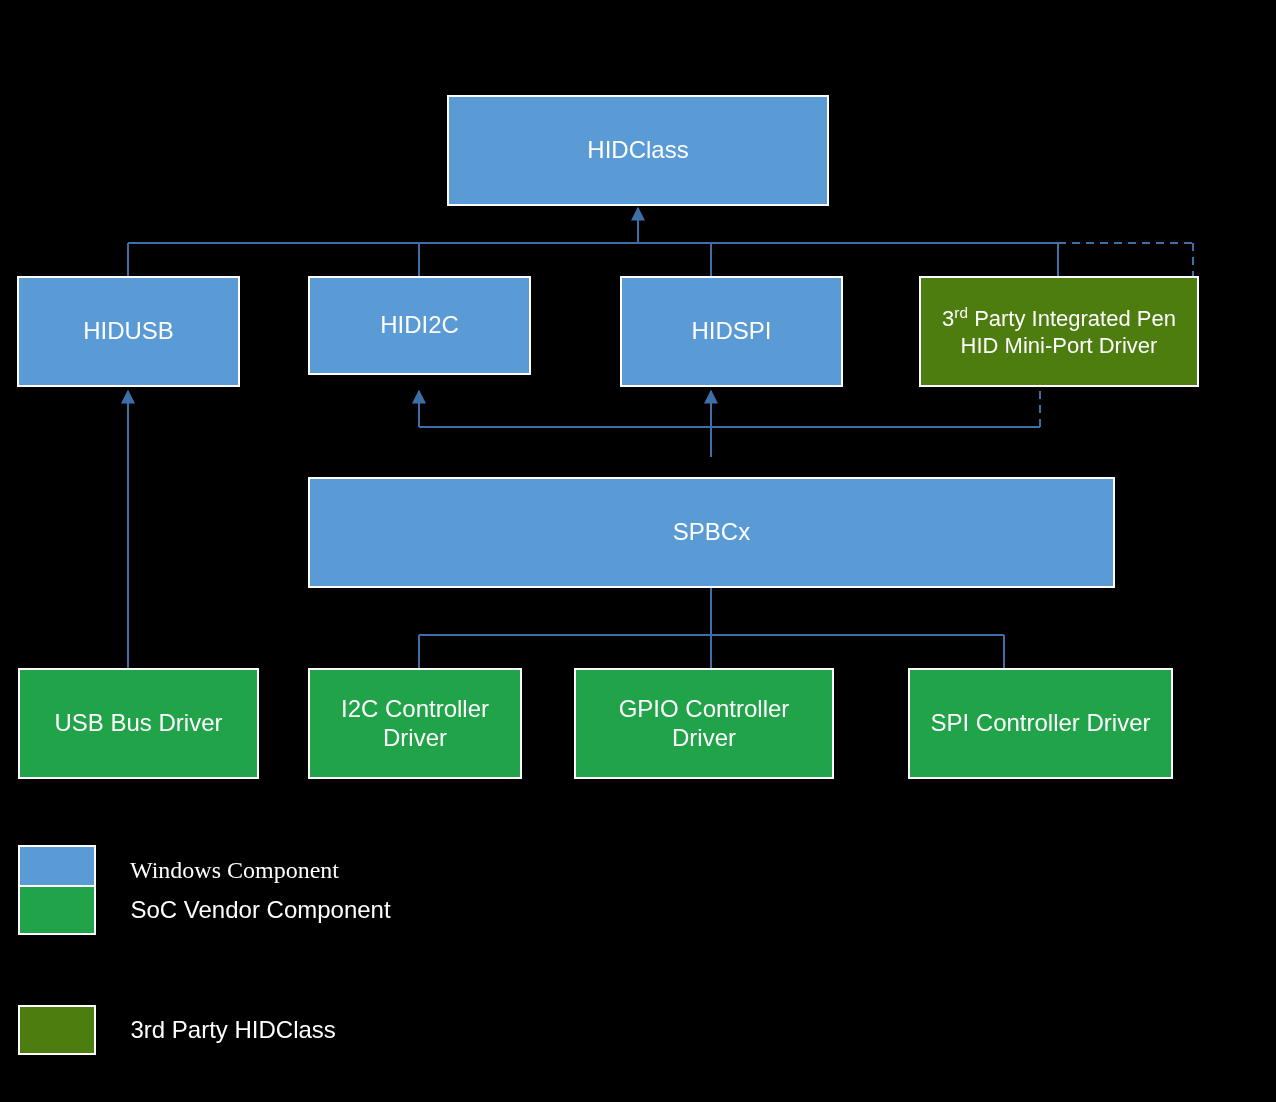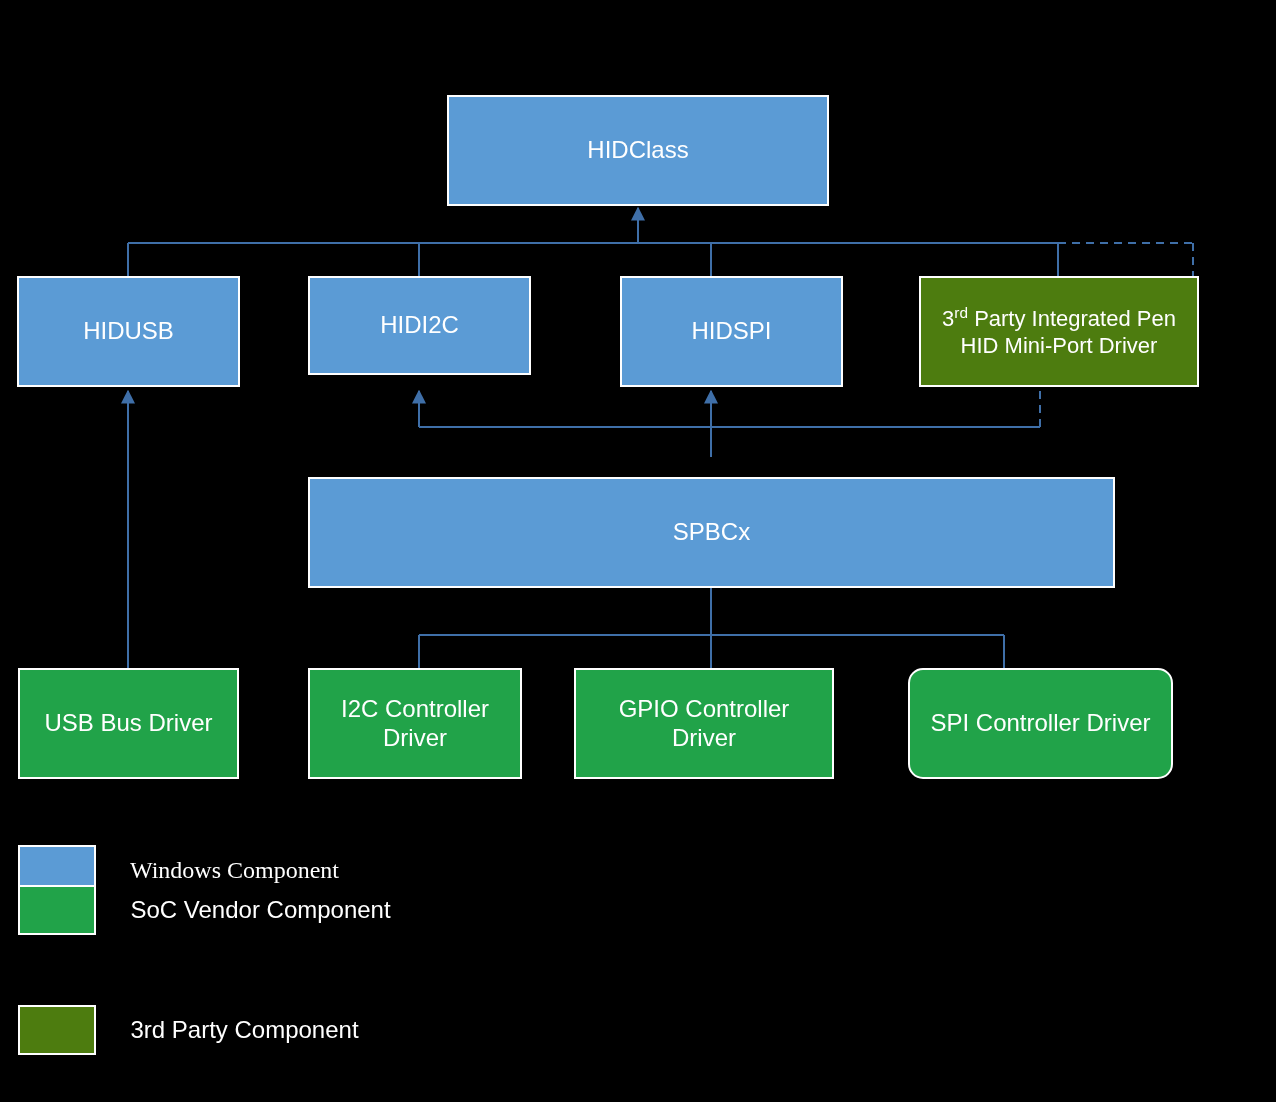--- a/index.html
+++ b/index.html
@@ -115,39 +115,39 @@
     <span>
       <span>3</span><sup>rd</sup><span> Party Integrated Pen</span><br>
       <span>HID Mini-Port Driver</span>
     </span>
   </div>
 
   <div class="box blue" style="left:308px; top:457px; width:807px; height:111px;margin-top:20px;">
     <span>SPBCx</span>
   </div>
 
-  <div class="box green" style="left:18px; top:668px; width:221px; height:111px;">
+  <div class="box green" style="left:18px; top:668px; width:241px; height:111px;">
     <span>USB Bus Driver</span>
   </div>
   <div class="box green" style="left:308px; top:668px; width:214px; height:111px;">
     <span>I2C Controller Driver</span>
   </div>
   <div class="box green" style="left:574px; top:668px; width:260px; height:111px;">
     <span>GPIO Controller Driver</span>
   </div>
-  <div class="box green" style="left:908px; top:668px; width:265px; height:111px;border-radius:15px;">
+  <div class="box green" style="left:908px; top:668px; width:265px; height:111px;">
     <span>SPI Controller Driver</span>
   </div>
 
   <div class="legend" style="left:18px; top:845px;font-family:Liberation Serif, serif;">
     <span class="swatch blue"></span>
     <span class="label">Windows Component</span>
   </div>
   <div class="legend" style="left:18px; top:885px;">
     <span class="swatch green"></span>
     <span class="label">SoC Vendor Component</span>
   </div>
   <div class="legend" style="left:18px; top:1005px;">
     <span class="swatch purple"></span>
-    <span class="label">3rd Party Component</span>
+    <span class="label">3rd Party HIDClass</span>
   </div>
 
 </div>
 
 </body></html>

